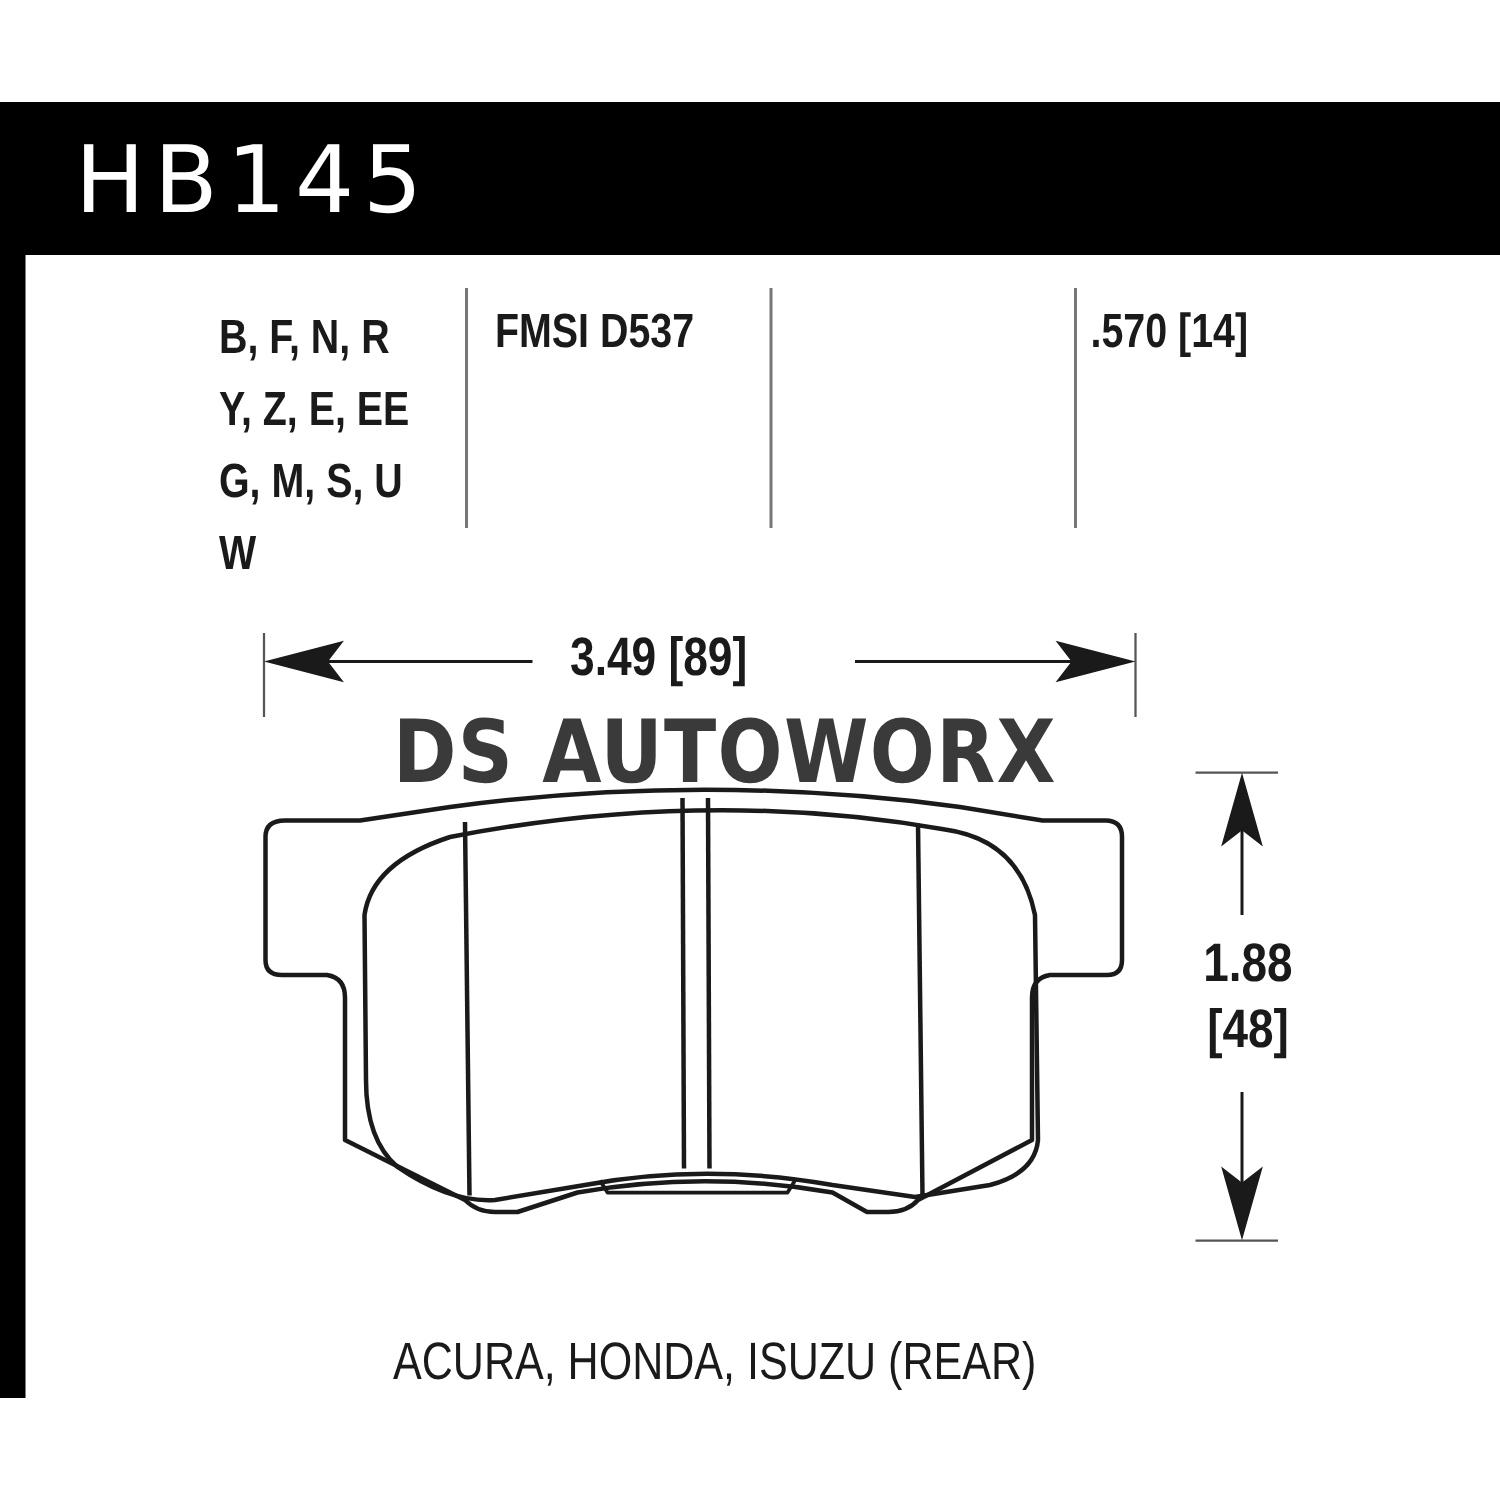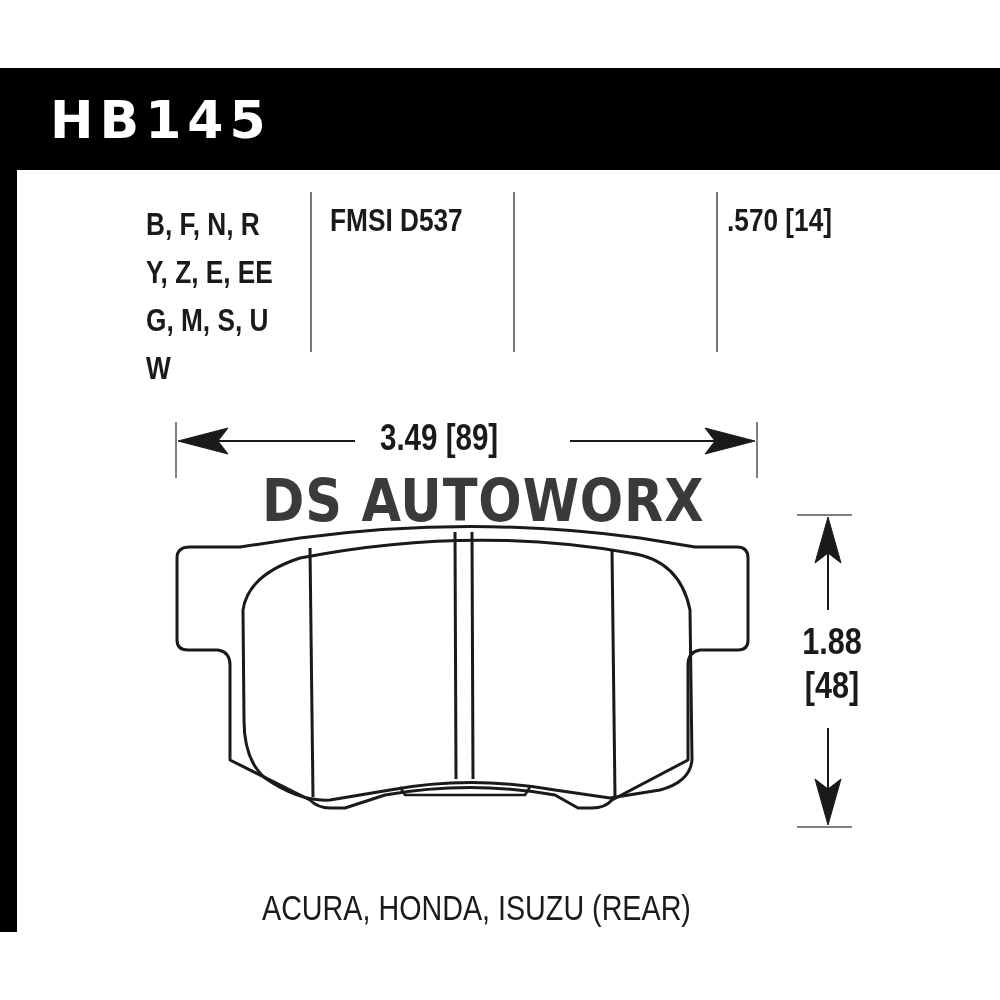--- a/index.html
+++ b/index.html
@@ -1,21 +1,21 @@
 <!DOCTYPE html>
 <html><head>
   <meta charset="utf-8">
   <style>
     html, body { margin: 0; padding: 0; background: #ffffff; }
     body { width: 1000px; height: 1000px; position: relative; overflow: hidden;
            font-family: "Liberation Sans", sans-serif; color: #1a1a1a; }
     .header-bar { position: absolute; left: 0; top: 68px; width: 1000px; height: 102px; background: #000000; }
     .left-strip { position: absolute; left: 0; top: 68px; width: 17px; height: 864px; background: #000000; }
     .part-number { position: absolute; left: 50px; top: 76px; font-family: "DejaVu Sans", sans-serif;
-                   font-weight: bold; font-size: 52px; color: #ffffff; letter-spacing: 6px; line-height: 88px; }
+                   font-weight: normal; font-size: 62px; color: #ffffff; letter-spacing: 6px; line-height: 88px; }
     .compounds { position: absolute; left: 146px; top: 200px; font-weight: bold; font-size: 32px;
                  line-height: 48px; transform: scaleX(0.82); transform-origin: left top; white-space: nowrap; }
     .compounds div { height: 48px; }
     .fmsi { position: absolute; left: 330px; top: 200px; font-weight: bold; font-size: 32px; line-height: 40px;
             transform: scaleX(0.82); transform-origin: left top; white-space: nowrap; }
     .thickness { position: absolute; left: 727px; top: 200px; font-weight: bold; font-size: 32px; line-height: 40px;
                  transform: scaleX(0.82); transform-origin: left top; white-space: nowrap; }
     .vline { position: absolute; width: 2px; background: #777777; top: 192px; height: 160px; }
     .width-label { position: absolute; left: 380px; top: 418px; font-weight: bold; font-size: 36px; line-height: 40px;
                    transform: scaleX(0.82); transform-origin: left top; white-space: nowrap; }

